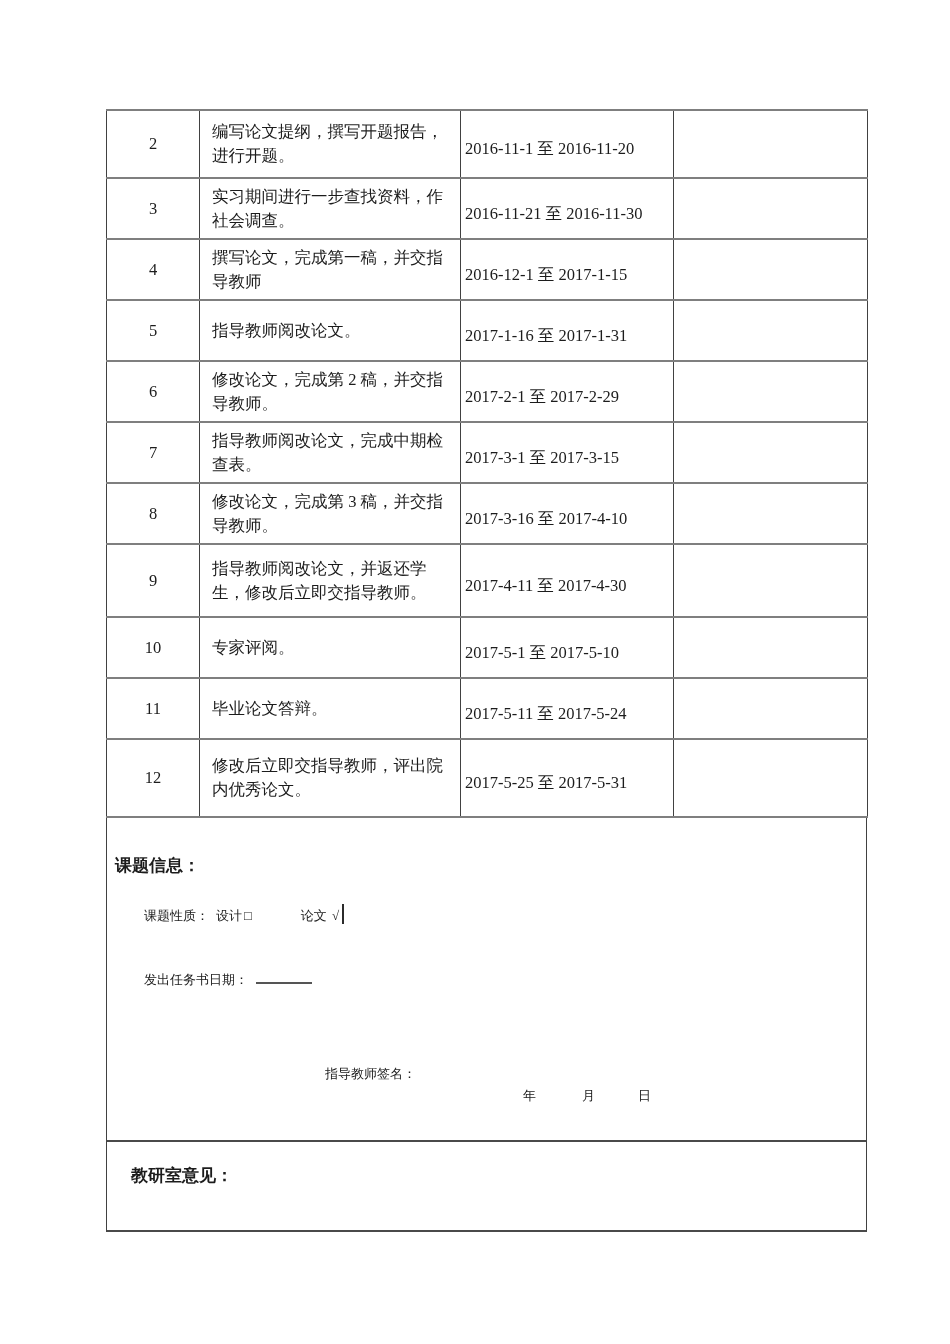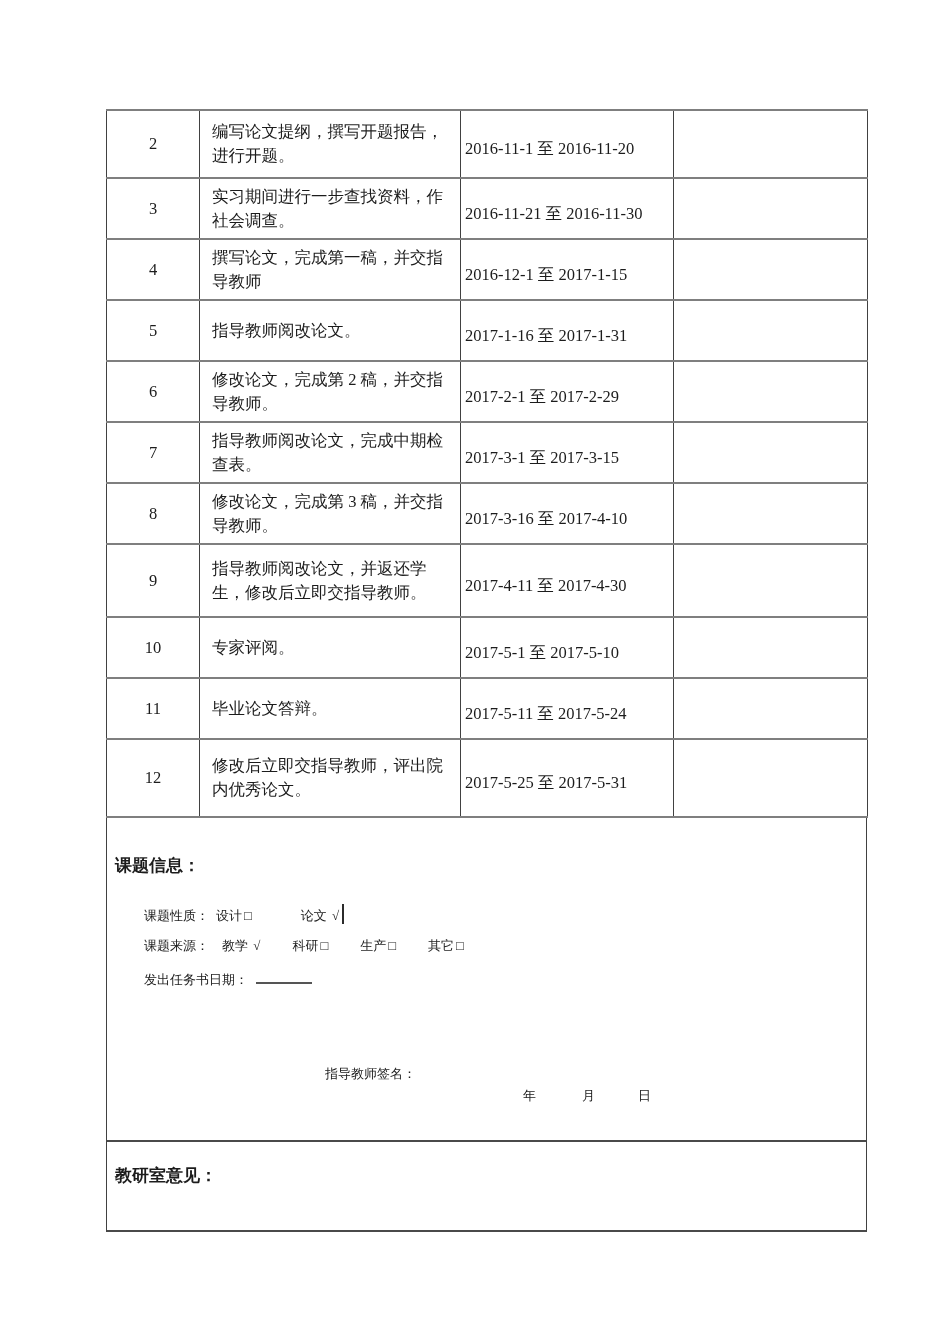--- a/index.html
+++ b/index.html
@@ -21,21 +21,21 @@
   table.task-table tr:nth-child(11){height:78px;}
   td.c-no{text-align:center;font-size:15.5px;}
   td.c-task{padding:4px 10px 4px 12px;}
   td.c-date{padding:12px 4px 2px 4px;font-size:15.5px;white-space:nowrap;}
   td.c-note{}
   .box{position:absolute;left:106px;width:759px;border-left:1px solid #414141;border-right:1px solid #414141;background:#fff;}
   .info-box{top:818px;height:322px;}
   .opinion-box{top:1140px;height:88px;border-top:2px solid #4a4a4a;border-bottom:2px solid #4a4a4a;}
   .heading{position:absolute;font-weight:bold;font-size:17px;font-family:"Liberation Sans","DejaVu Sans",sans-serif;}
   .info-heading{left:8px;top:36px;}
-  .opinion-heading{left:8px;top:22px;}
+  .opinion-heading{left:24px;top:22px;}
   .iline{position:absolute;font-size:13px;white-space:nowrap;}
   .nature-line{left:37px;top:86px;}
   .source-line{left:37px;top:119px;}
   .issue-line{left:37px;top:148px;}
   .sig-line{left:218px;top:247px;}
   .ymd-line{left:416px;top:269px;}
   .opt{display:inline-block;}
   .opt .mark{margin-left:2px;}
   .gap-after-label{margin-left:7px;}
   .nature-opt2{margin-left:49px;}
@@ -130,23 +130,20 @@
     </table>
   </div>
 
   <div class="box info-box">
     <div class="heading info-heading">课题信息：</div>
 
     <div class="iline nature-line">
       <span>课题性质：</span><span class="opt gap-after-label"><span>设计</span><span class="mark">□</span></span><span class="opt nature-opt2"><span>论文</span> <span class="mark">√</span><span class="cursor-bar"></span></span>
     </div>
 
-    <div class="iline source-line">
-      <span>课题来源：</span><span class="opt source-opt1"><span>教学</span> <span class="mark">√</span></span><span class="opt source-opt"><span>科研</span><span class="mark">□</span></span><span class="opt source-opt"><span>生产</span><span class="mark">□</span></span><span class="opt source-opt"><span>其它</span><span class="mark">□</span></span>
-    </div>
 
     <div class="iline issue-line">
       <span>发出任务书日期：</span><span class="blank-underline"></span>
     </div>
 
     <div class="iline sig-line">
       <span>指导教师签名：</span>
     </div>
 
     <div class="iline ymd-line">

